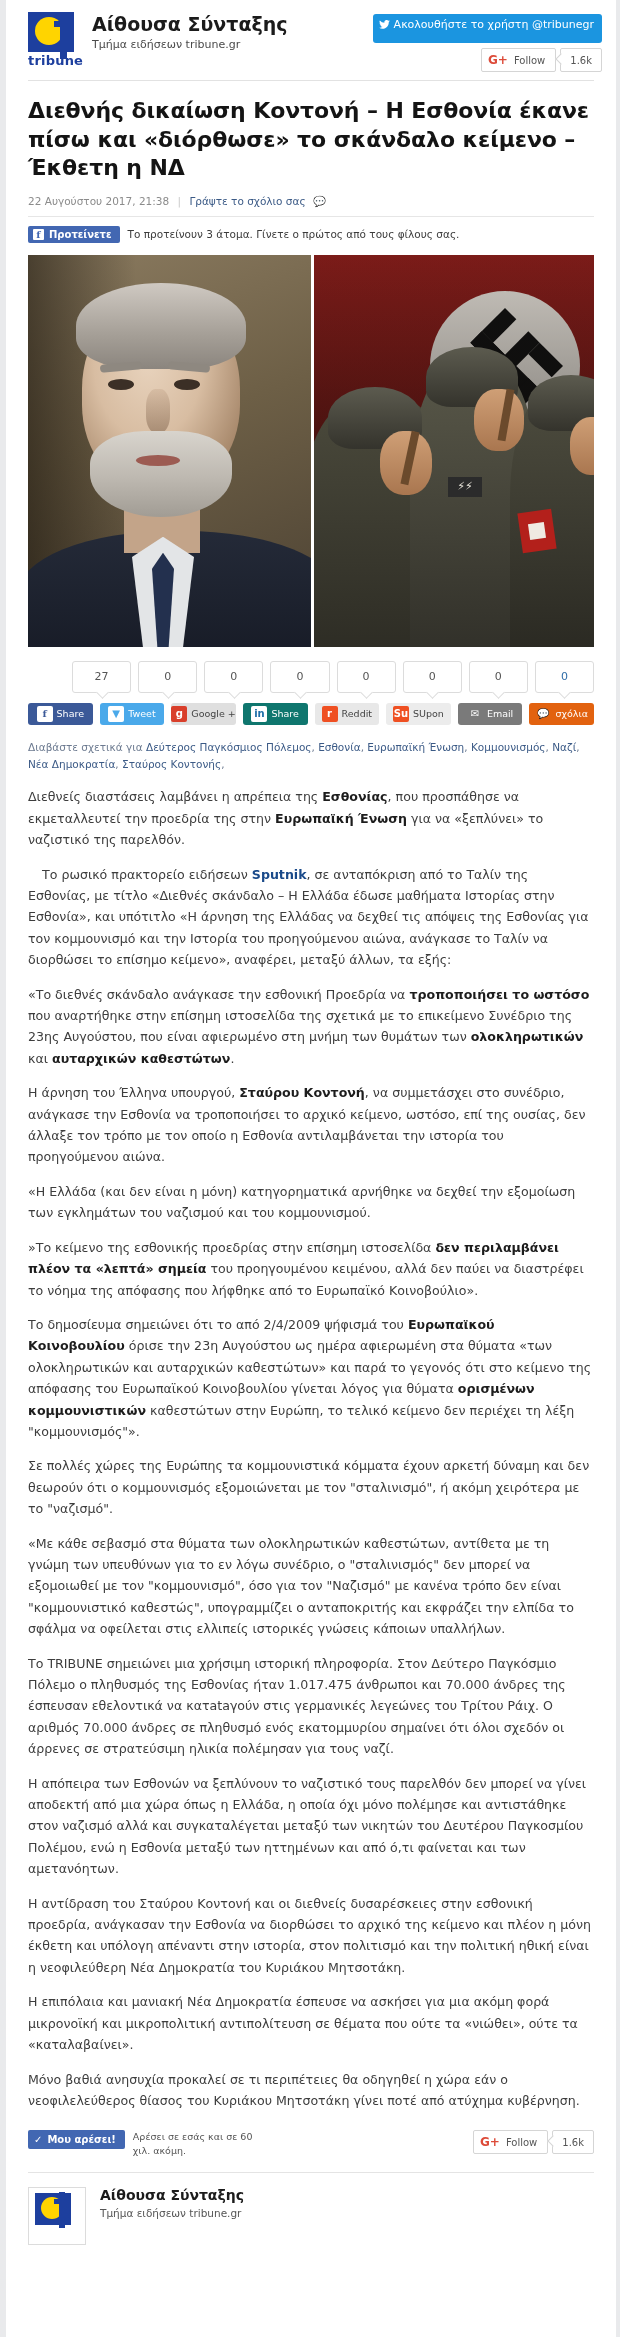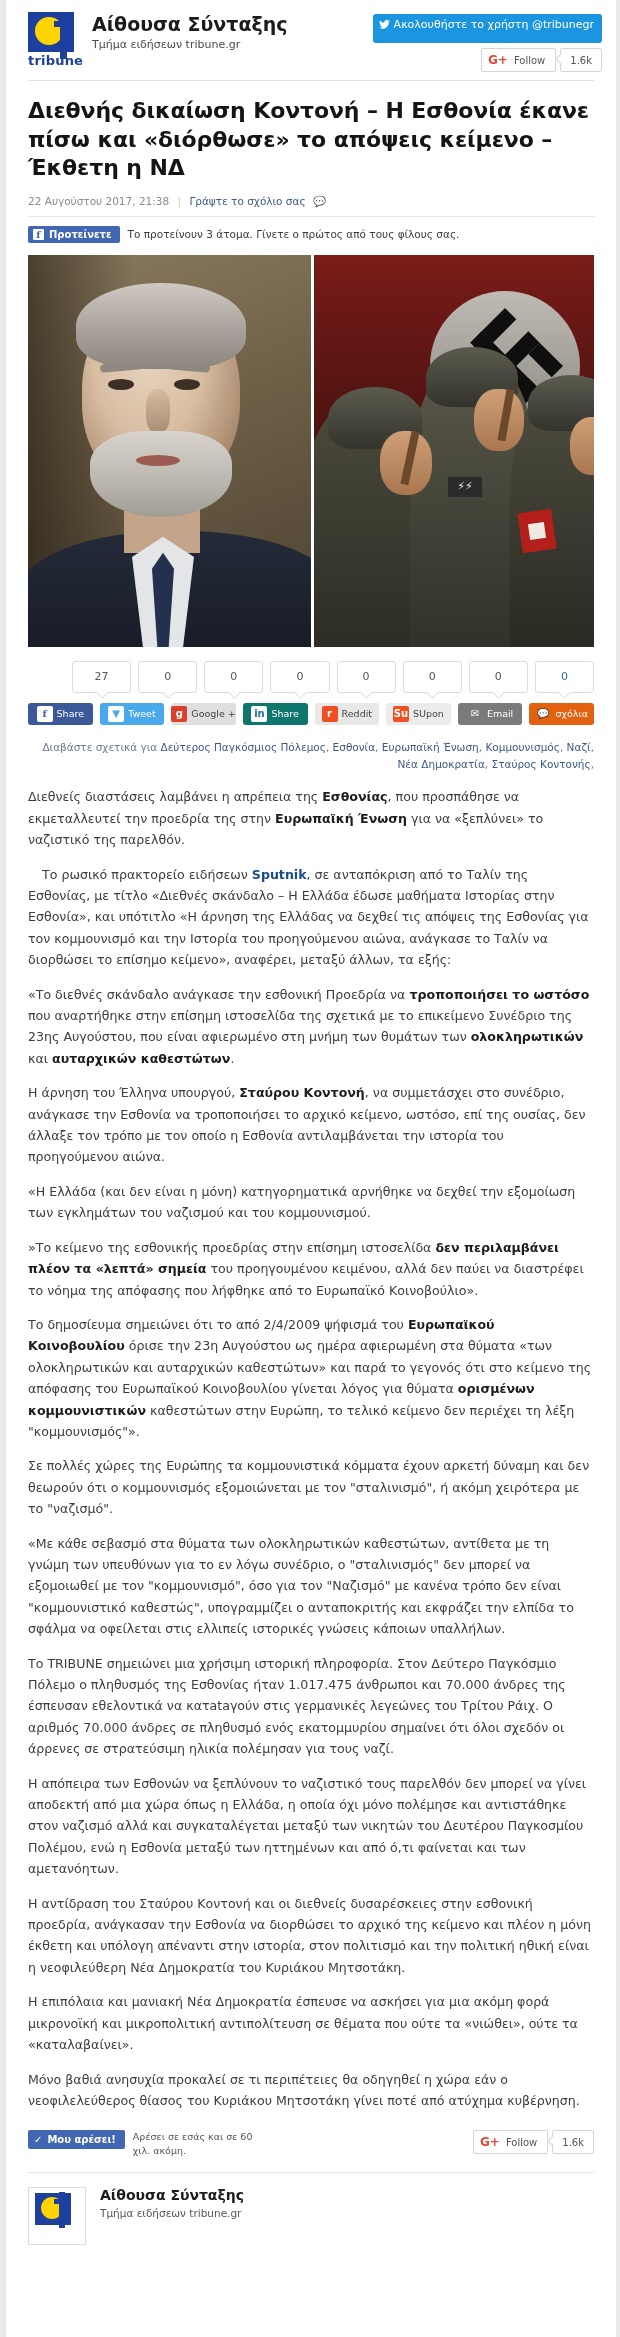--- a/index.html
+++ b/index.html
@@ -223,21 +223,21 @@
   .ic-twb{color:#4aa9ea;}
   .ic-gpg{background:#d93f2b;color:#fff;}
   .ic-inl{background:#fff;color:#1e6ea8;}
   .ic-rdr{background:#ef5022;color:#fff;}
   .ic-sus{background:#ef5022;color:#fff;}
   .ic-emm{background:transparent;color:#fff;}
   .ic-cob{background:transparent;color:#fff;}
 
   
   .tags{
-    font-size:10.5px;color:#6c7a90;line-height:1.6;margin:14px 0 14px 0;text-align:right;
+    font-size:10.5px;color:#6c7a90;line-height:1.6;margin:14px 0 14px 0;
   }
   .tags a{color:#3b5a86;text-decoration:none;}
 
   
   .article{margin-top:14px;}
   .article p{
     font-size:12.6px;line-height:1.70;color:#3d3d3d;margin:0 0 13px 0;text-align:left;
   }
   .article p.indent{text-indent:14px;}
   .article b,.article strong{color:#1d1d1d;font-weight:bold;}
@@ -302,21 +302,21 @@
           <span>Follow</span>
         </div>
         <div class="gp-count">1.6k</div>
       </div>
     </div>
   </div>
   <div class="hdr-rule"></div>
 
   <div class="inner">
 
-    <h1 class="headline">Διεθνής δικαίωση Κοντονή – Η Εσθονία έκανε πίσω και «διόρθωσε» το απόψεις κείμενο – Έκθετη η ΝΔ</h1>
+    <h1 class="headline">Διεθνής δικαίωση Κοντονή – Η Εσθονία έκανε πίσω και «διόρθωσε» το σκάνδαλο κείμενο – Έκθετη η ΝΔ</h1>
 
     <div class="meta">
       <span>22 Αυγούστου 2017, 21:38</span>
       <span class="sep">|</span>
       <a href="#">Γράψτε το σχόλιο σας</a>
       <span class="bubble">💬</span>
     </div>
 
     <div class="fb-rec">
       <div class="fb-btn">

